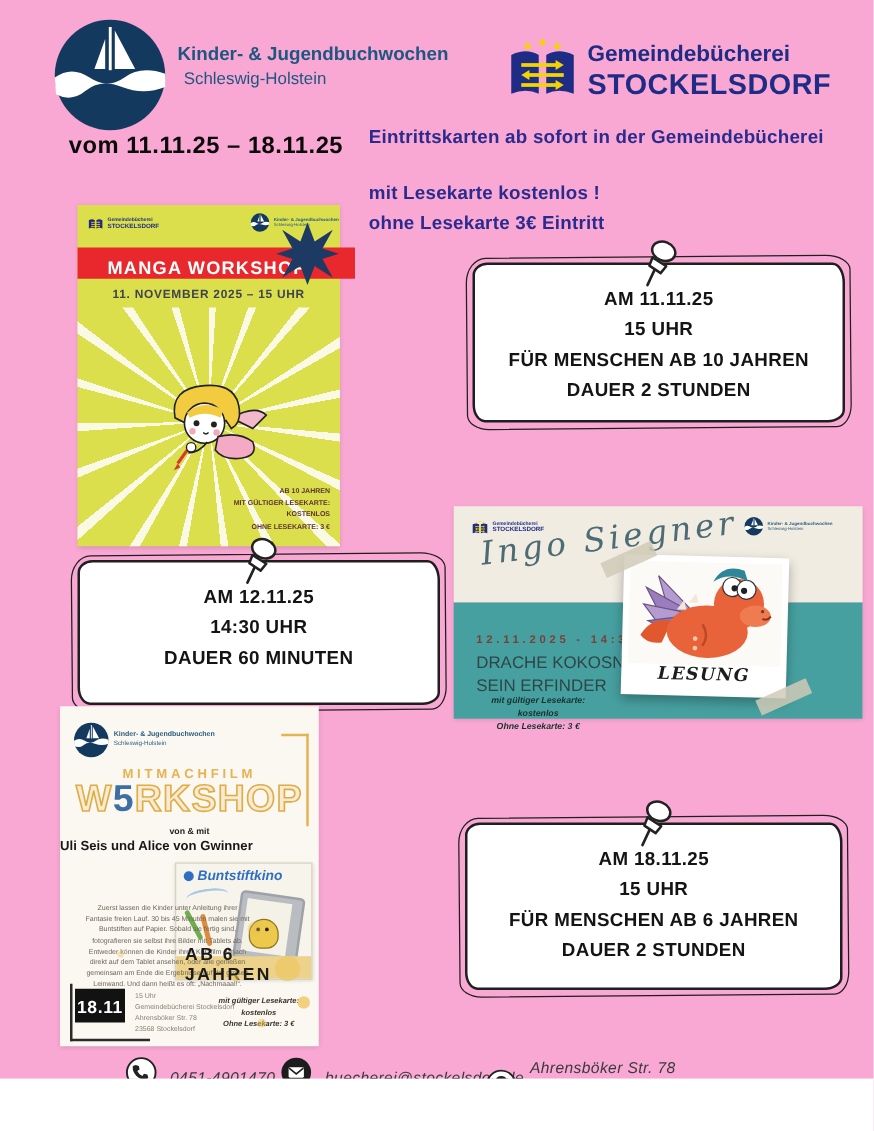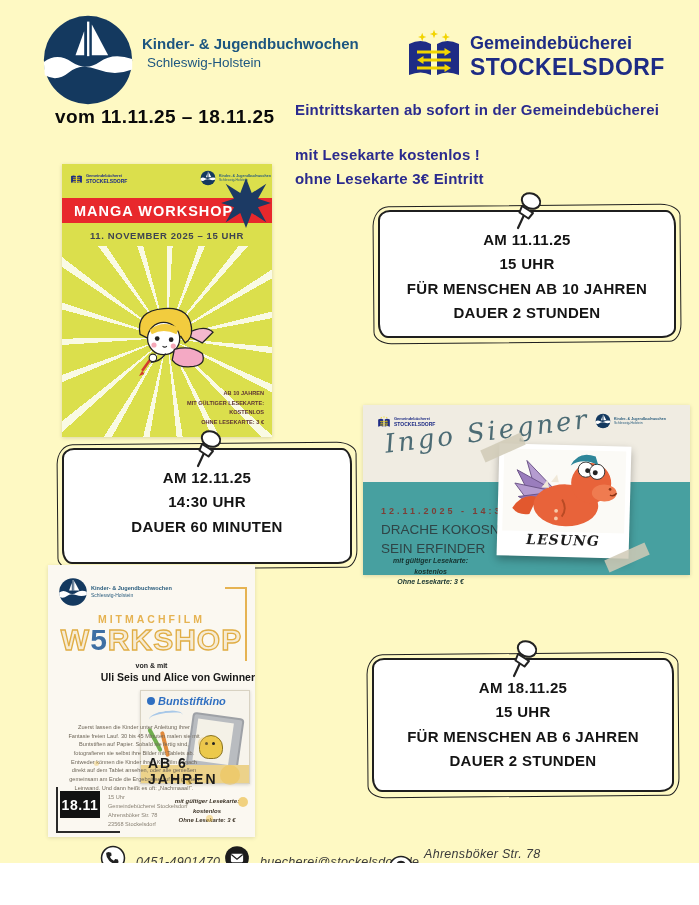--- a/index.html
+++ b/index.html
@@ -1,16 +1,16 @@
 <!DOCTYPE html>
 <html><head>
 <meta charset="utf-8">
 <style>
   html,body{margin:0;padding:0;background:#ffffff;}
-  .page{position:relative;width:699px;height:863px;background:#fef9c3;overflow:hidden;
+  .page{position:relative;width:699px;height:863px;background:#f9a8d4;overflow:hidden;
         font-family:"Liberation Sans",sans-serif;color:#111;}
   .abs{position:absolute;}
 
   
   .kjb-logo{left:38px;top:12px;width:100px;height:96px;}
   .kjb-text{left:142px;top:34px;line-height:1.35;}
   .kjb-text .t1{font-size:15px;font-weight:700;color:#1d5680;}
   .kjb-text .t2{font-size:13.5px;font-weight:500;color:#1d5680;padding-left:5px;}
   .lib-logo{left:404px;top:26px;width:60px;height:58px;}
   .lib-text{left:470px;top:33px;line-height:1.15;}
@@ -33,21 +33,21 @@
   .box3{left:372px;top:658px;width:298px;height:130px;}
 
   
   .manga{left:62px;top:164px;width:210px;height:273px;background:#dbdf4c;box-shadow:0 1px 4px rgba(0,0,0,.15);}
   .mini{display:flex;gap:3px;align-items:center;}
   .mini .tt{line-height:1.25;}
   .mini-lib .t1{font-size:4px;font-weight:700;color:#1e2c85;}
   .mini-lib .t2{font-size:5px;font-weight:900;color:#1e2c85;}
   .mini-kjb .t1{font-size:3.6px;font-weight:700;color:#2a5d7e;}
   .mini-kjb .t2{font-size:3.4px;color:#2a5d7e;}
-  .manga-banner{left:0;top:34px;width:210px;height:25px;background:#e8282c;display:flex;align-items:center;}
+  .manga-banner{left:0;top:34px;width:210px;height:25px;background:#e8282c;display:flex;align-items:flex-end;padding-left:12px;}
   .manga-banner .tx{color:#fff;font-weight:800;font-size:14.5px;letter-spacing:1px;padding-left:12px;}
   .manga-star{left:158px;top:13px;width:52px;height:52px;z-index:2;}
   .manga-date{left:0;top:66px;width:210px;text-align:center;font-size:9.5px;font-weight:700;
               color:#3f4450;letter-spacing:.6px;}
   .rays{left:0;top:82px;width:210px;height:191px;
         background:repeating-conic-gradient(from 0deg at 50% 48%,rgba(255,255,255,.85) 0deg 3.5deg,rgba(255,255,255,0) 3.5deg 19deg);}
   .chibi{left:48px;top:138px;width:118px;height:86px;}
   .manga-info{right:8px;bottom:10px;text-align:right;font-size:5.6px;font-weight:700;
               color:#5d3333;line-height:1.7;}
 
@@ -76,21 +76,21 @@
   .film-logo .t1{font-size:5.6px;font-weight:700;color:#2a5d7e;}
   .film-logo .t2{font-size:5px;color:#2a5d7e;}
   .kicker{left:0;top:48px;width:207px;text-align:center;font-size:10.5px;font-weight:800;
           letter-spacing:3px;color:#e6b352;}
   .wordshop{left:0;top:58px;width:207px;text-align:center;font-size:30px;font-weight:800;letter-spacing:1px;}
   .wordshop .outl{color:rgba(230,179,82,.18);-webkit-text-stroke:1.3px #e0ad45;}
   .wordshop .five{color:#3e6fa3;-webkit-text-stroke:0;}
   .bracket-tr{right:8px;top:22px;width:20px;height:72px;border-top:2px solid #e6b352;border-right:2px solid #e6b352;}
   .bracket-bl{left:8px;top:222px;width:62px;height:44px;border-left:2px solid #2a2a2a;border-bottom:2px solid #2a2a2a;}
   .byline{left:0;top:97px;width:207px;text-align:center;font-size:7px;font-weight:700;color:#222;}
-  .authors{left:0;top:106px;width:207px;text-align:right;font-size:10.5px;font-weight:800;color:#181818;}
+  .authors{left:0;top:106px;width:207px;text-align:left;font-size:10.5px;font-weight:800;color:#181818;}
   .cover{left:92px;top:125px;width:108px;height:92px;background:#f7f4ec;border:1px solid #d8d2c2;
          box-shadow:0 1px 3px rgba(0,0,0,.15);}
   .cover-title{display:flex;align-items:center;gap:3px;padding:4px 0 0 6px;}
   .cover-dot{width:8px;height:8px;border-radius:50%;background:#2f6fc1;}
   .cover-title .tx{font-size:11px;font-weight:800;color:#2f6fc1;font-style:italic;}
   .tabletd{position:absolute;left:48px;top:24px;width:48px;height:52px;background:#b9bcc0;border-radius:4px;
            transform:rotate(8deg);border:2px solid #9ea1a6;}
   .tablet-screen{position:absolute;left:4px;top:4px;width:36px;height:42px;background:#f4f1e7;}
   .worm{position:absolute;left:58px;top:44px;width:22px;height:22px;border-radius:50% 50% 40% 40%;
         background:#ecc94b;border:1.5px solid #8a7422;}

